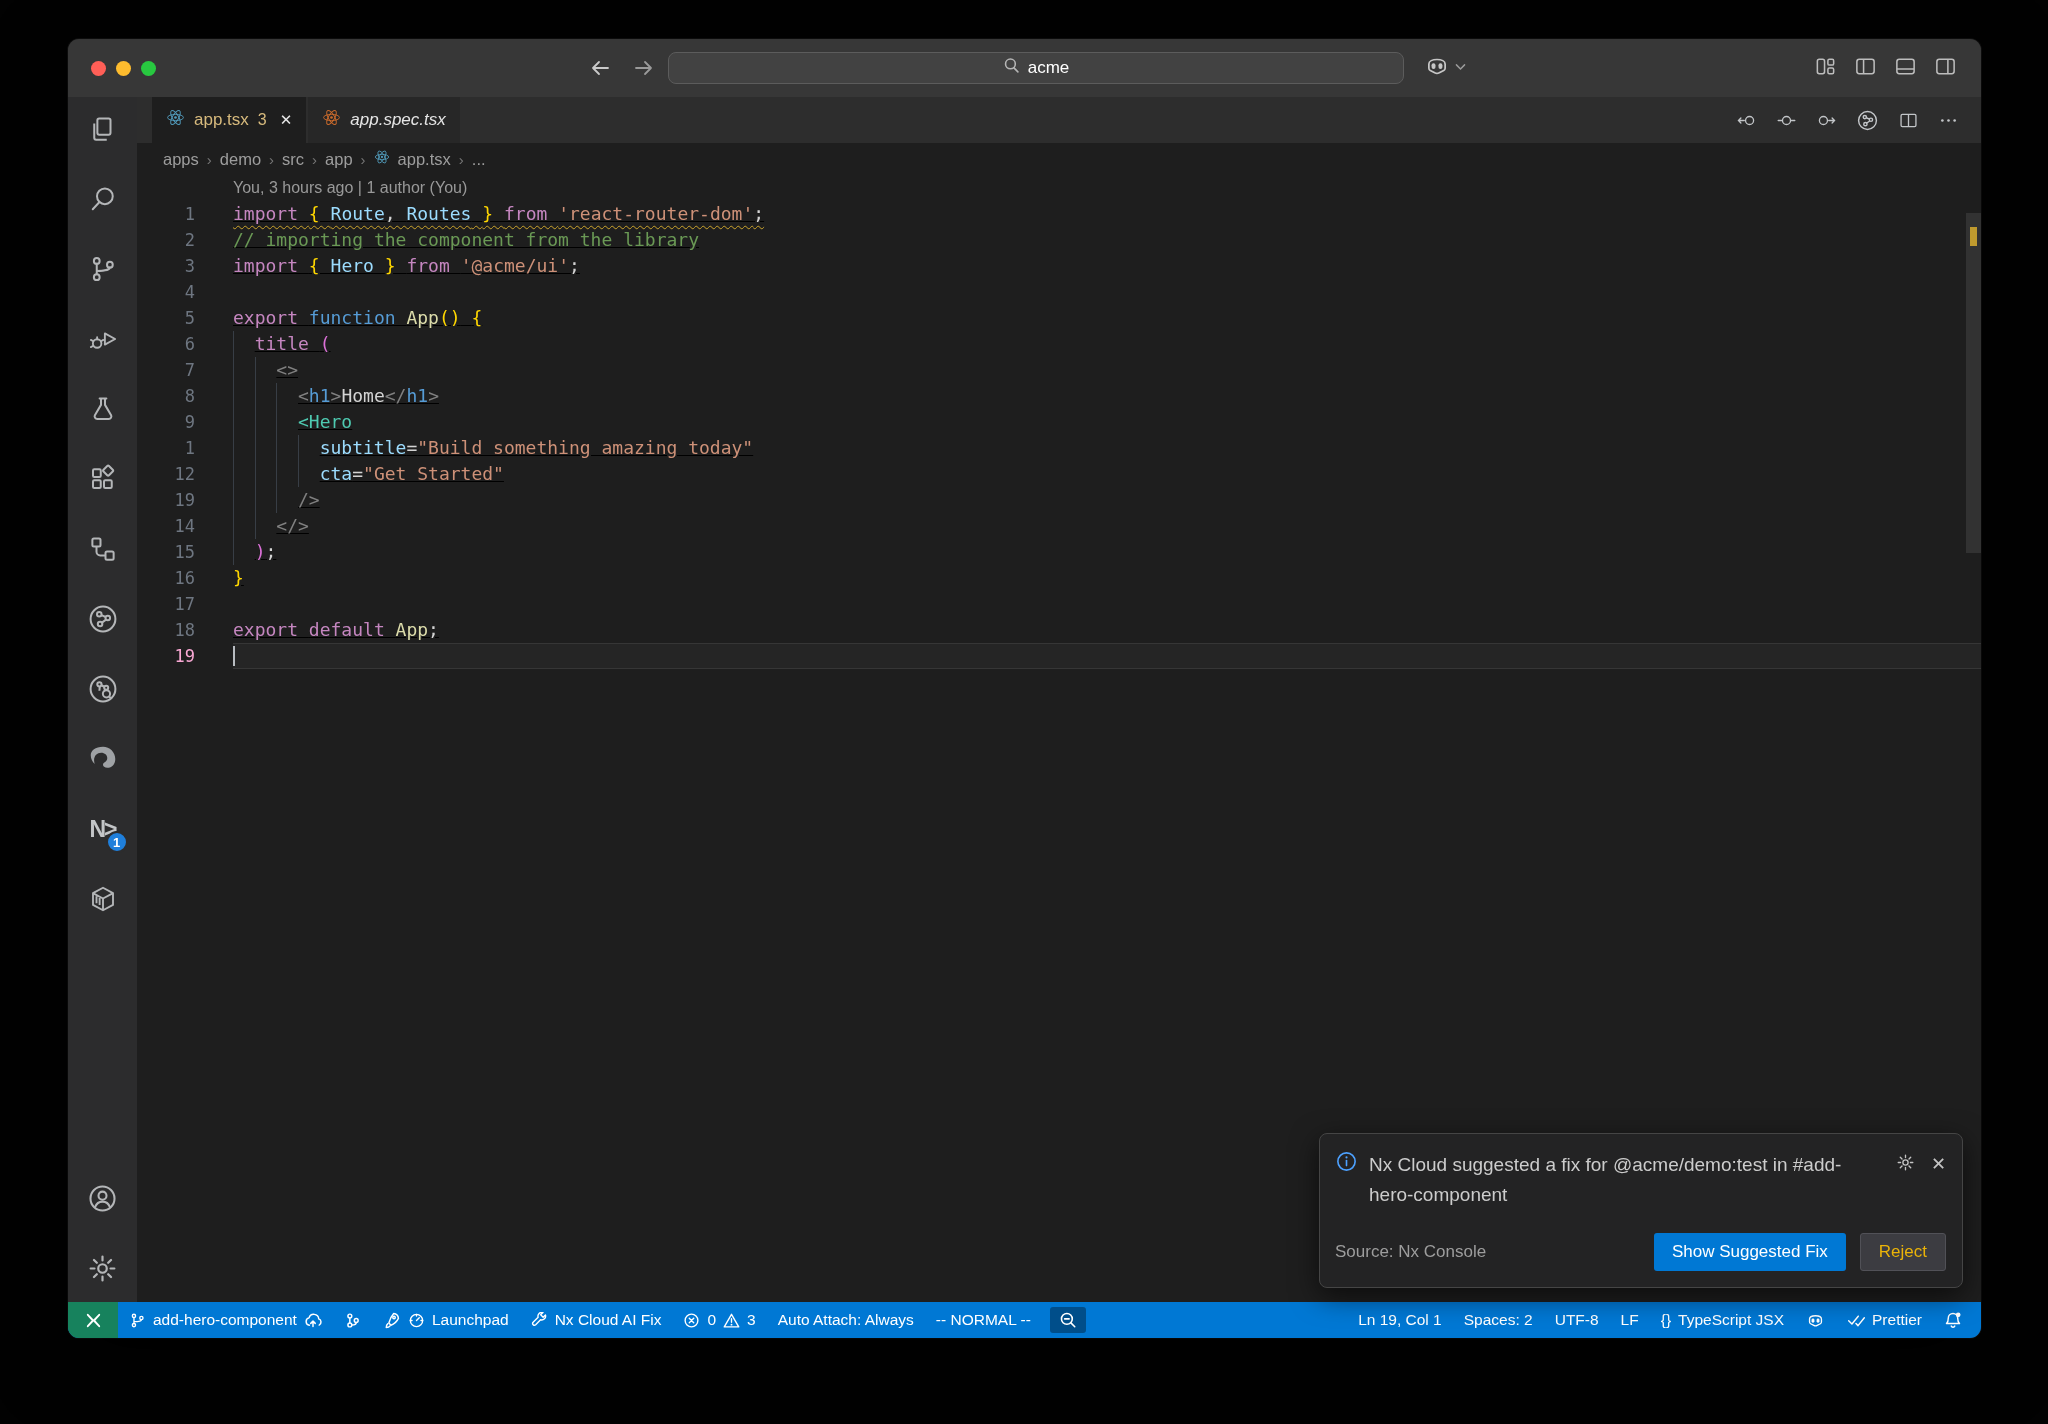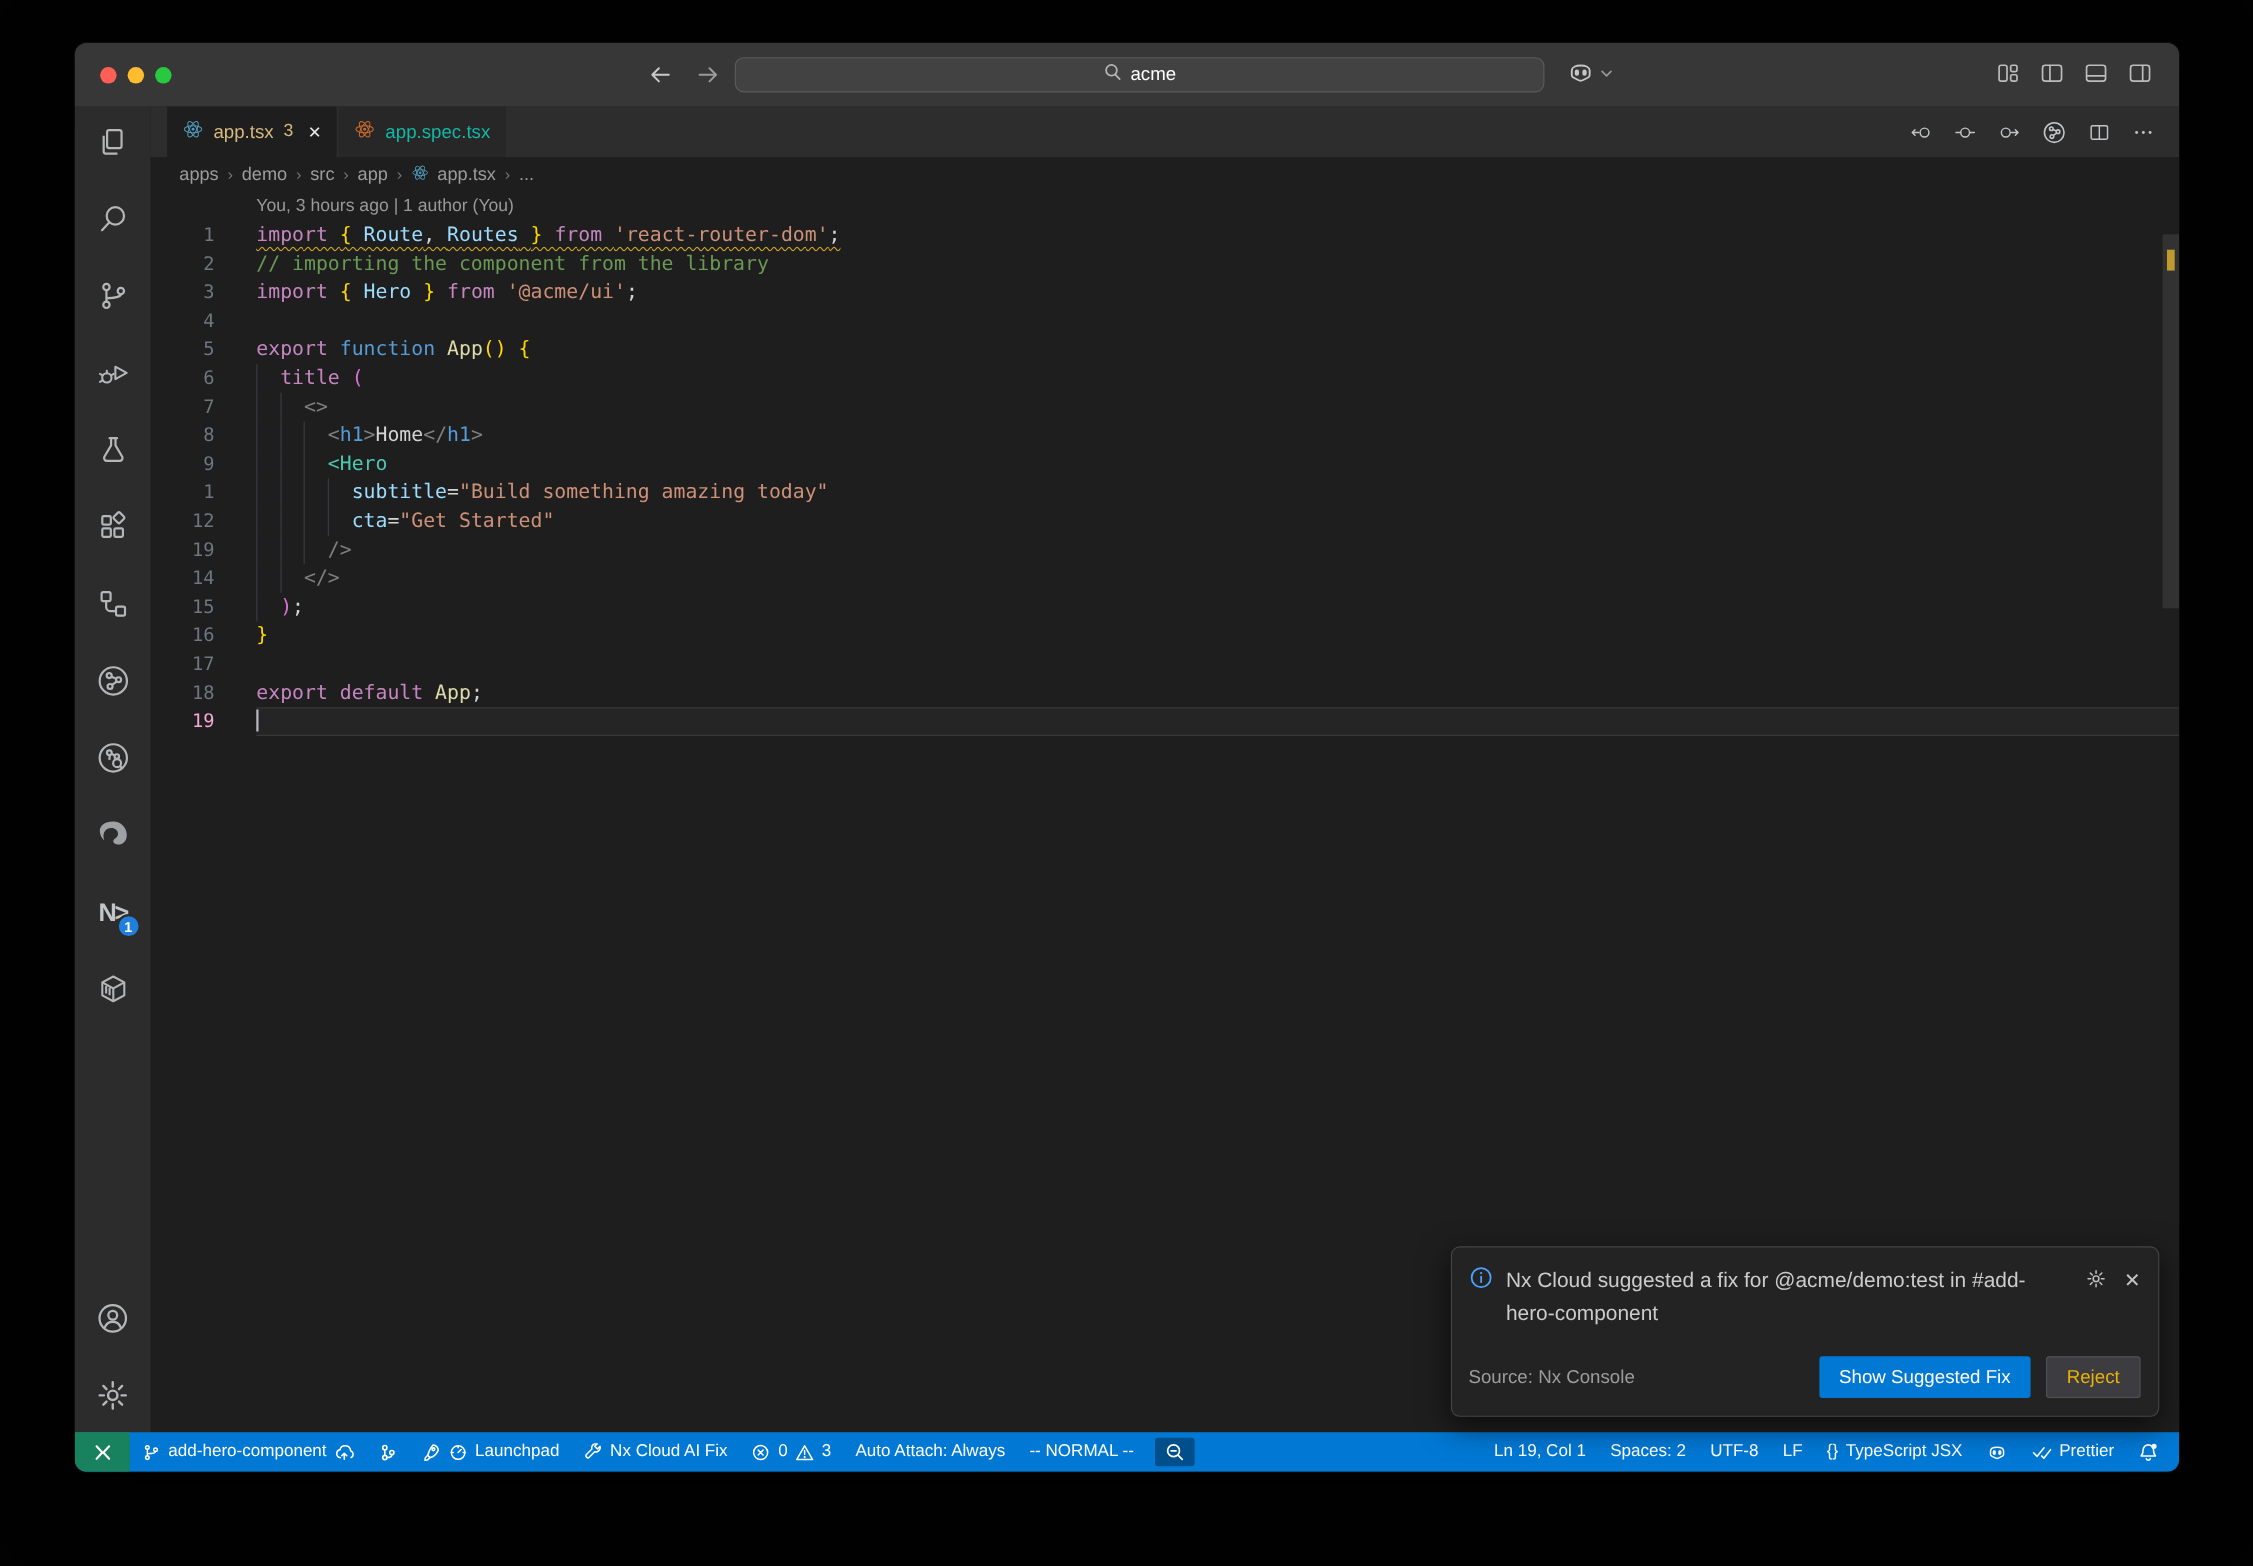--- a/index.html
+++ b/index.html
@@ -38,38 +38,38 @@
              display:flex; align-items:center; justify-content:center; border:2px solid #2C2C2D; }
 
   
   .main { position:absolute; top:58px; left:69px; right:0; bottom:36px; display:flex; flex-direction:column; }
 
   .tabstrip { height:46px; background:#2D2D2D; display:flex; align-items:stretch; padding-left:15px; }
   .tab { display:flex; align-items:center; gap:9px; padding:0 14px; font-size:17px; cursor:default; }
   .tab.active { background:#1E1E1E; }
   .tab.inactive { background:#272727; margin-left:2px; }
   .tab .label-mod { color:#D7BA7D; }
-  .tab .label-dim { color:#14b8a6; }
+  .tab .label-dim { color:#e5e5e5;font-style:italic; }
   .tabbadge { color:#D7BA7D; font-size:16px; }
   .tabclose { color:#E8E8E8; font-size:15px; margin-left:4px; }
   .editoractions { margin-left:auto; display:flex; align-items:center; gap:19px; padding-right:22px; color:#C2C5C8; }
   .editoractions svg { display:block; }
 
   .breadcrumbs { height:32px; background:#1E1E1E; display:flex; align-items:center; padding-left:26px;
                  gap:8px; color:#9D9D9D; font-size:16.5px; }
   .crumbsep { color:#767676; font-size:15px; }
 
   
   .editor { flex:1; position:relative; background:#1E1E1E; overflow:hidden; }
   .blame { height:26px; line-height:26px; margin-left:96px; color:#999999; font-size:16px; }
   .cl { display:flex; height:26px; line-height:26px; font-family:"DejaVu Sans Mono", monospace;
         font-size:18px; white-space:pre; }
   .ln { width:96px; flex:none; text-align:right; padding-right:38px; color:#6E7681; font-size:17px; }
   .cl.cur .ln { color:#f9a8d4; }
-  .lc { flex:1; position:relative; }
+  .lc { flex:1; position:relative;text-decoration:underline; }
   .cl.cur .lc { background:rgba(255,255,255,0.035);
                 box-shadow: inset 0 1px 0 rgba(255,255,255,0.08), inset 0 -1px 0 rgba(255,255,255,0.08); }
   .guide { display:inline-block; width:2ch; height:100%; border-left:1px solid #383E46; vertical-align:top; }
   .squig { text-decoration-line:underline; text-decoration-style:wavy; text-decoration-color:#CBA42C;
            text-decoration-thickness:1px; text-underline-offset:5px; }
   .cursor { display:inline-block; width:2px; height:20px; background:#B8BCC1; vertical-align:-4px; }
 
   .scrollbar { position:absolute; right:0; top:32px; bottom:0; width:15px; }
   .sb-thumb { position:absolute; top:6px; right:0; width:15px; height:340px; background:rgba(121,121,121,0.22); }
   .sb-marker { position:absolute; top:20px; right:4px; width:7px; height:19px; background:#BF9A2E; }

